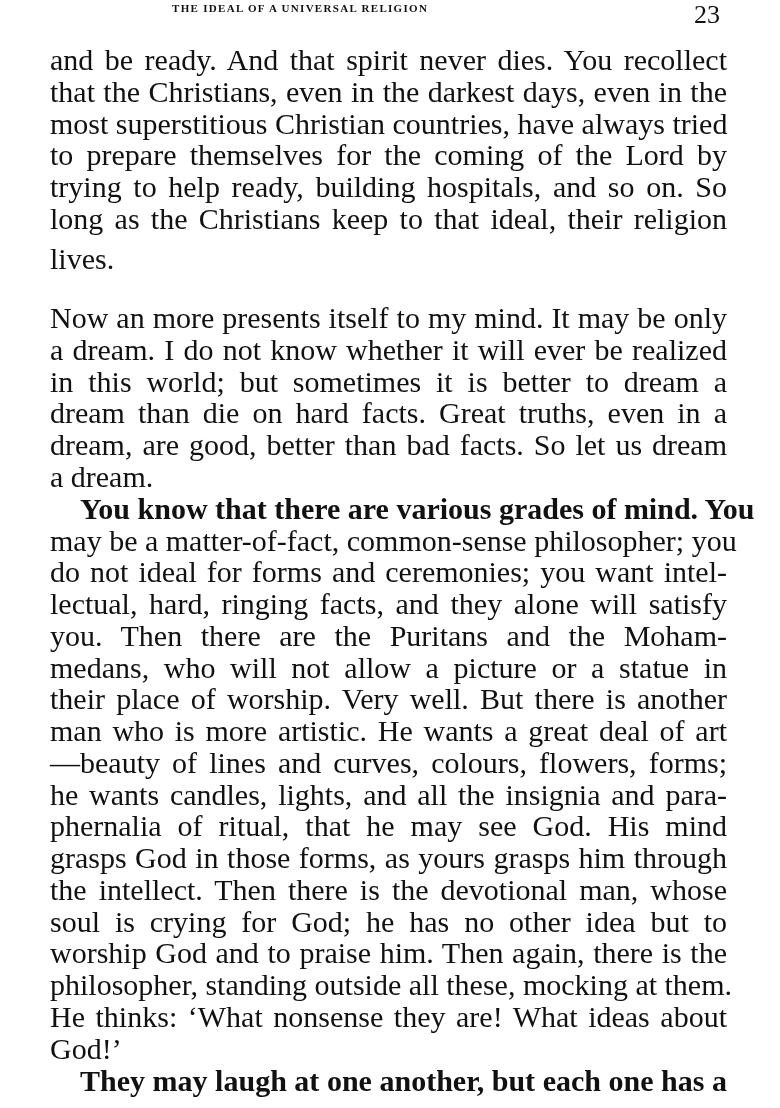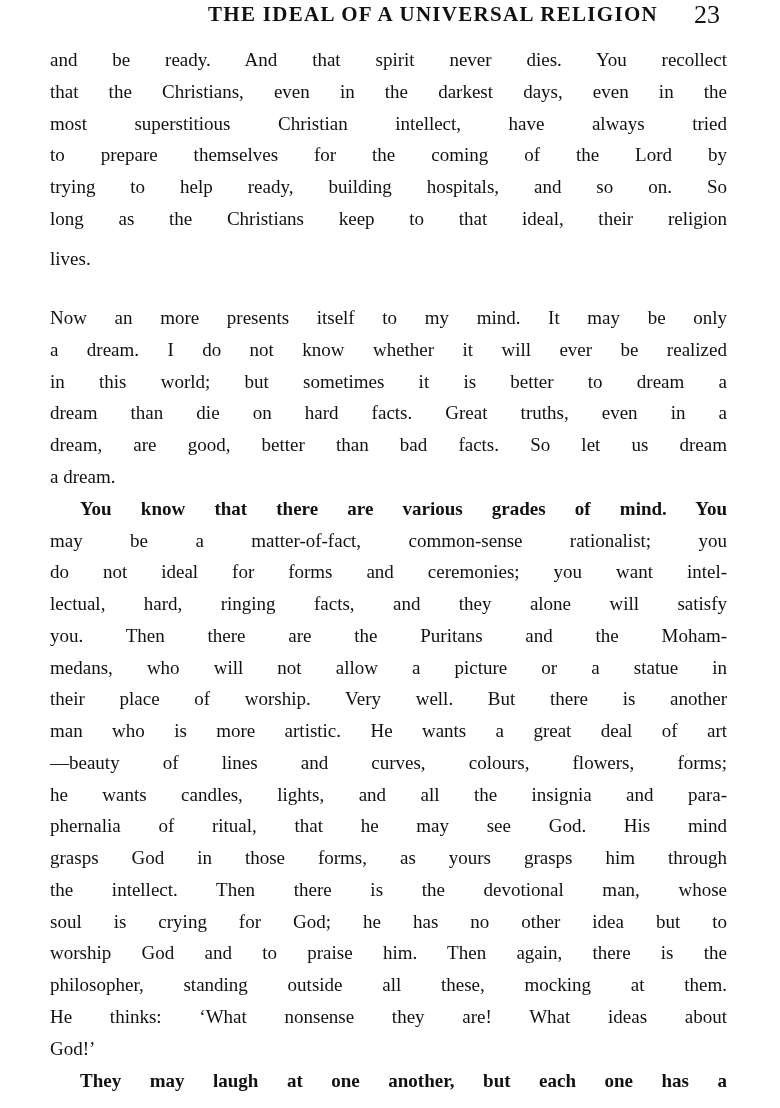--- a/index.html
+++ b/index.html
@@ -12,37 +12,36 @@
       height: 1108px;
       position: relative;
       overflow: hidden;
       font-family: "Liberation Serif", "DejaVu Serif", serif;
       color: #111111;
     }
     .running-head {
       position: absolute;
       top: 2px;
       left: 172px;
-      font-size: 21px;
+      font-size: 11px;
       font-weight: bold;
       letter-spacing: 1.3px;
       white-space: nowrap;
-      margin-left: 36px;
     }
     .page-number {
       position: absolute;
       top: 0px;
       left: 694px;
       font-size: 26px;
     }
     .line {
       position: absolute;
       left: 50px;
       width: 677px;
-      font-size: 19px;
+      font-size: 30px;
       line-height: 30px;
       white-space: nowrap;
       text-align: justify;
       text-align-last: justify;
     }
     .line.last {
       text-align-last: left;
     }
     .line.indent {
       left: 80px;
@@ -54,39 +53,39 @@
 <body>
 
 <div>
 
   <div class="running-head">THE IDEAL OF A UNIVERSAL RELIGION</div>
   <div class="page-number">23</div>
 
   <div>
     <div class="line" style="top:45px">and be ready. And that spirit never dies. You recollect</div>
     <div class="line" style="top:77px">that the Christians, even in the darkest days, even in the</div>
-    <div class="line" style="top:109px">most superstitious Christian intellect, have always tried</div>
+    <div class="line" style="top:109px">most superstitious Christian countries, have always tried</div>
     <div class="line" style="top:140px">to prepare themselves for the coming of the Lord by</div>
     <div class="line" style="top:172px">trying to help ready, building hospitals, and so on. So</div>
     <div class="line" style="top:204px">long as the Christians keep to that ideal, their religion</div>
     <div class="line last" style="top:244px">lives.</div>
   </div>
 
   <div>
     <div class="line" style="top:303px">Now an more presents itself to my mind. It may be only</div>
     <div class="line" style="top:335px">a dream. I do not know whether it will ever be realized</div>
     <div class="line" style="top:367px">in this world; but sometimes it is better to dream a</div>
     <div class="line" style="top:398px">dream than die on hard facts. Great truths, even in a</div>
     <div class="line" style="top:430px">dream, are good, better than bad facts. So let us dream</div>
     <div class="line last" style="top:462px">a dream.</div>
   </div>
 
   <div>
     <div class="line indent" style="top:494px">You know that there are various grades of mind. You</div>
-    <div class="line" style="top:526px">may be a matter-of-fact, common-sense rationalist; you</div>
+    <div class="line" style="top:526px">may be a matter-of-fact, common-sense philosopher; you</div>
     <div class="line" style="top:557px">do not ideal for forms and ceremonies; you want intel-</div>
     <div class="line" style="top:589px">lectual, hard, ringing facts, and they alone will satisfy</div>
     <div class="line" style="top:621px">you. Then there are the Puritans and the Moham-</div>
     <div class="line" style="top:653px">medans, who will not allow a picture or a statue in</div>
     <div class="line" style="top:684px">their place of worship. Very well. But there is another</div>
     <div class="line" style="top:716px">man who is more artistic. He wants a great deal of art</div>
     <div class="line" style="top:748px">—beauty of lines and curves, colours, flowers, forms;</div>
     <div class="line" style="top:780px">he wants candles, lights, and all the insignia and para-</div>
     <div class="line" style="top:811px">phernalia of ritual, that he may see God. His mind</div>
     <div class="line" style="top:843px">grasps God in those forms, as yours grasps him through</div>

